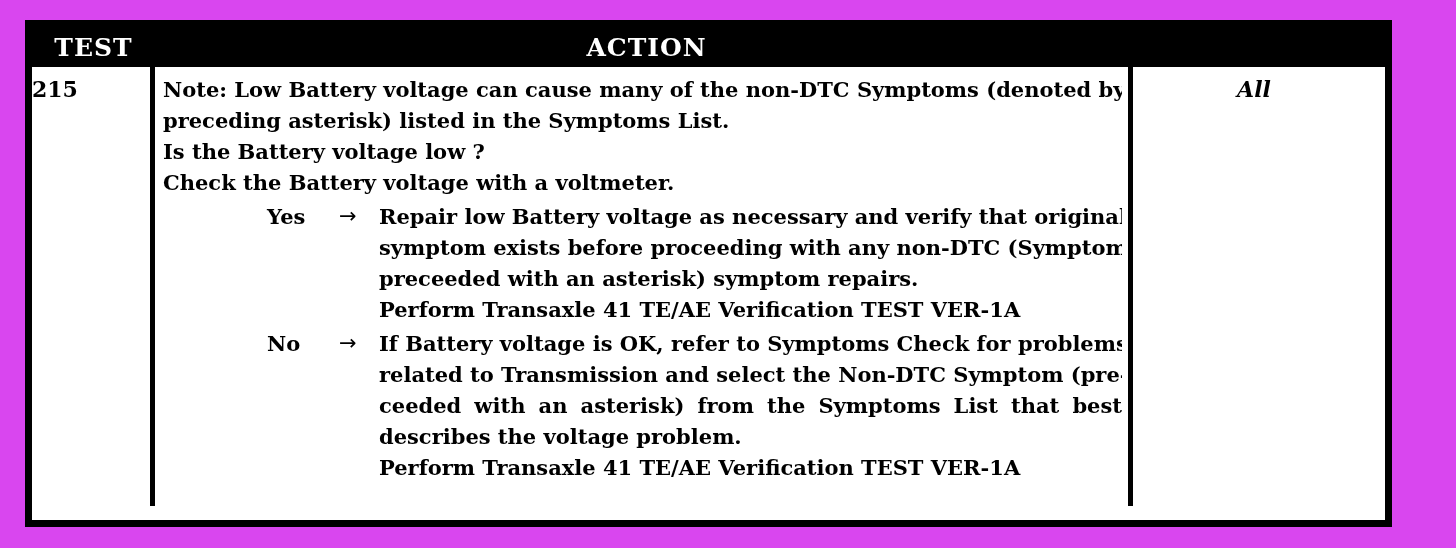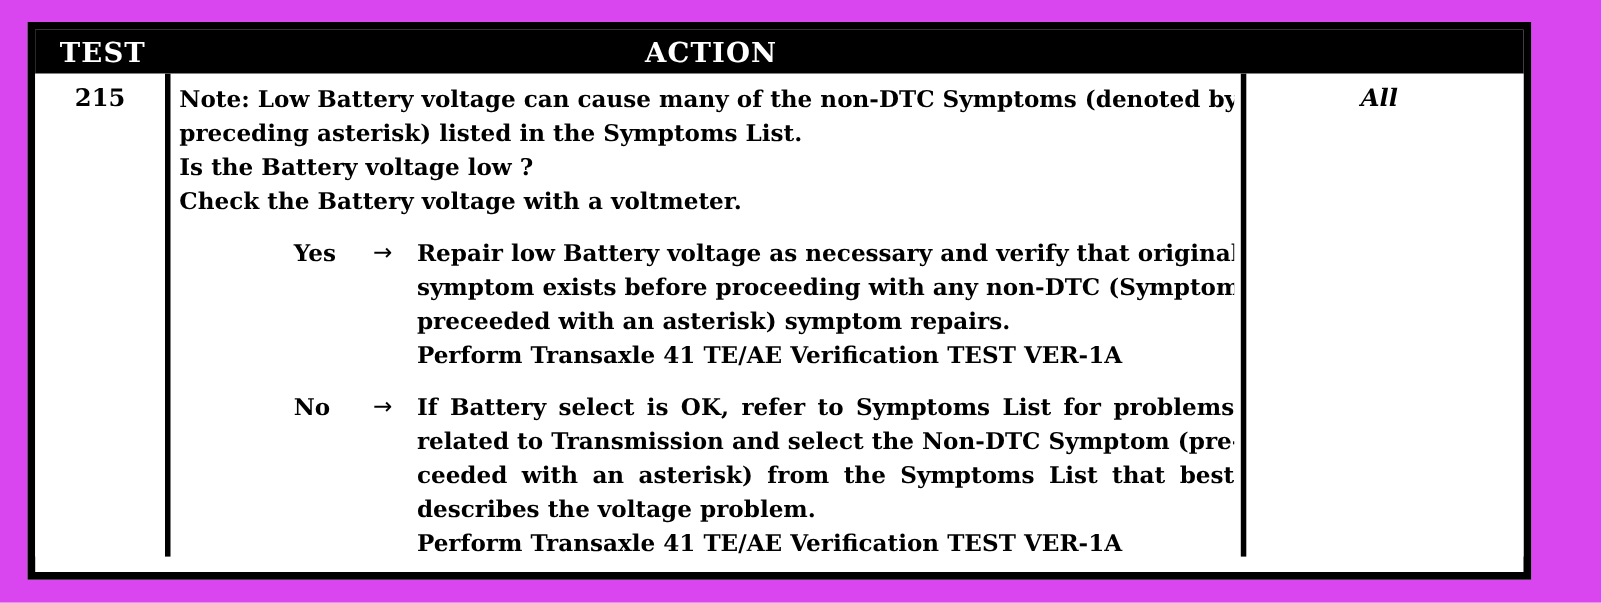--- a/index.html
+++ b/index.html
@@ -50,21 +50,21 @@
   .td {
     overflow: hidden;
     font-size: 21px;
     font-weight: bold;
     line-height: 31px;
   }
   .td.mid, .td.right {
     border-left: 5px solid #000000;
   }
   .td.testno {
-    text-align: center;
+    text-align: left;
     padding-top: 7px;
     font-size: 22px;
   }
   .td.applic {
     text-align: center;
     padding-top: 7px;
     font-size: 22px;
     font-style: italic;
   }
   .td.action {
@@ -73,21 +73,21 @@
   .line {
     white-space: nowrap;
     overflow: hidden;
   }
   .line.j {
     text-align: justify;
     text-align-last: justify;
   }
   .branch {
     display: flex;
-    margin-top: 16px;
+    margin-top: 3px;
     margin-left: 104px;
   }
   .branch-label {
     width: 72px;
     flex: 0 0 auto;
   }
   .branch-arrow {
     width: 40px;
     flex: 0 0 auto;
     font-weight: normal;
@@ -130,21 +130,21 @@
             <div class="line j">symptom exists before proceeding with any non-DTC (Symptoms</div>
             <div class="line">preceeded with an asterisk) symptom repairs.</div>
             <div class="line">Perform Transaxle 41 TE/AE Verification TEST VER-1A</div>
           </div>
         </div>
 
         <div class="branch">
           <div class="branch-label">No</div>
           <div class="branch-arrow">→</div>
           <div class="branch-text">
-            <div class="line j">If Battery select is OK, refer to Symptoms List for problems</div>
+            <div class="line j">If Battery voltage is OK, refer to Symptoms Check for problems</div>
             <div class="line j">related to Transmission and select the Non-DTC Symptom (pre-</div>
             <div class="line j">ceeded with an asterisk) from the Symptoms List that best</div>
             <div class="line">describes the voltage problem.</div>
             <div class="line">Perform Transaxle 41 TE/AE Verification TEST VER-1A</div>
           </div>
         </div>
       </div>
 
       <div class="td right applic">All</div>
 

